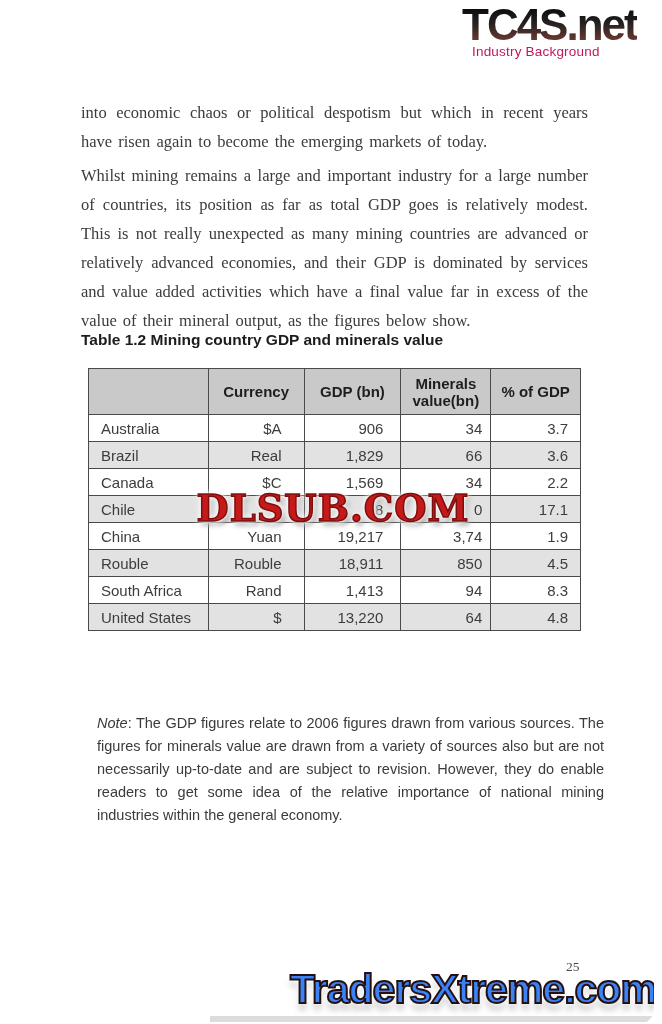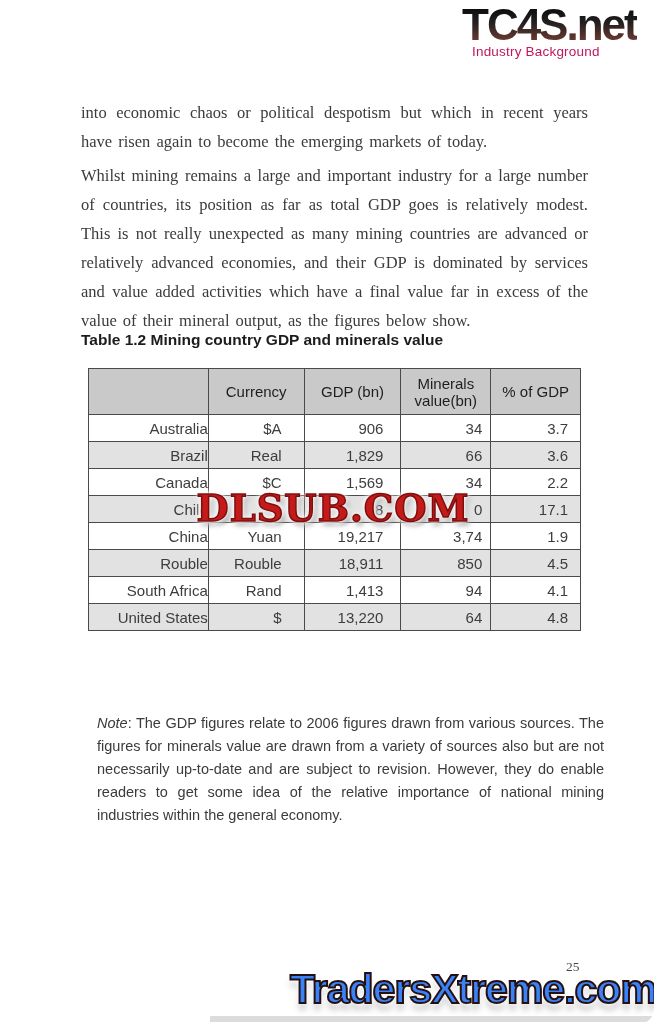--- a/index.html
+++ b/index.html
@@ -73,30 +73,30 @@
     font-family: "Liberation Sans", sans-serif;
     font-size: 15px;
     color: #3d3d3d;
   }
   table.gdp-table th, table.gdp-table td {
     border: 1px solid #4a4a4a;
   }
   table.gdp-table thead th {
     height: 46px;
     background: #c9c9c9;
-    font-weight: 400;
+    font-weight: 700;
     color: #1e1e1e;
     vertical-align: middle;
     line-height: 17px;
     font-size: 15px;
     margin-top: 41px;
   }
   table.gdp-table tbody td { height: 27px; vertical-align: middle; background: #ffffff; }
   table.gdp-table tbody tr.stripe td { background: #e2e2e2; }
-  td.c-country { text-align: right;  padding-left: 20px; }
+  td.c-country { text-align: left;  padding-left: 12px; }
   td.c-currency { text-align: right; padding-right: 22px; }
   td.c-gdp     { text-align: right; padding-right: 17px; padding-left: 10px; }
   td.c-min     { text-align: right; padding-right: 8px; }
   td.c-pct     { text-align: right; padding-right: 12px; }
 
   
   .dlsub-watermark {
     position: absolute;
     left: 192px;
     top: 482px;
@@ -235,21 +235,21 @@
         <td class="c-currency">Rouble</td>
         <td class="c-gdp">18,911</td>
         <td class="c-min">850</td>
         <td class="c-pct">4.5</td>
       </tr>
       <tr>
         <td class="c-country">South Africa</td>
         <td class="c-currency">Rand</td>
         <td class="c-gdp">1,413</td>
         <td class="c-min">94</td>
-        <td class="c-pct">4.1</td>
+        <td class="c-pct">8.3</td>
       </tr>
       <tr class="stripe">
         <td class="c-country">United States</td>
         <td class="c-currency">$</td>
         <td class="c-gdp">13,220</td>
         <td class="c-min">64</td>
         <td class="c-pct">4.8</td>
       </tr>
     </tbody>
   </table>

